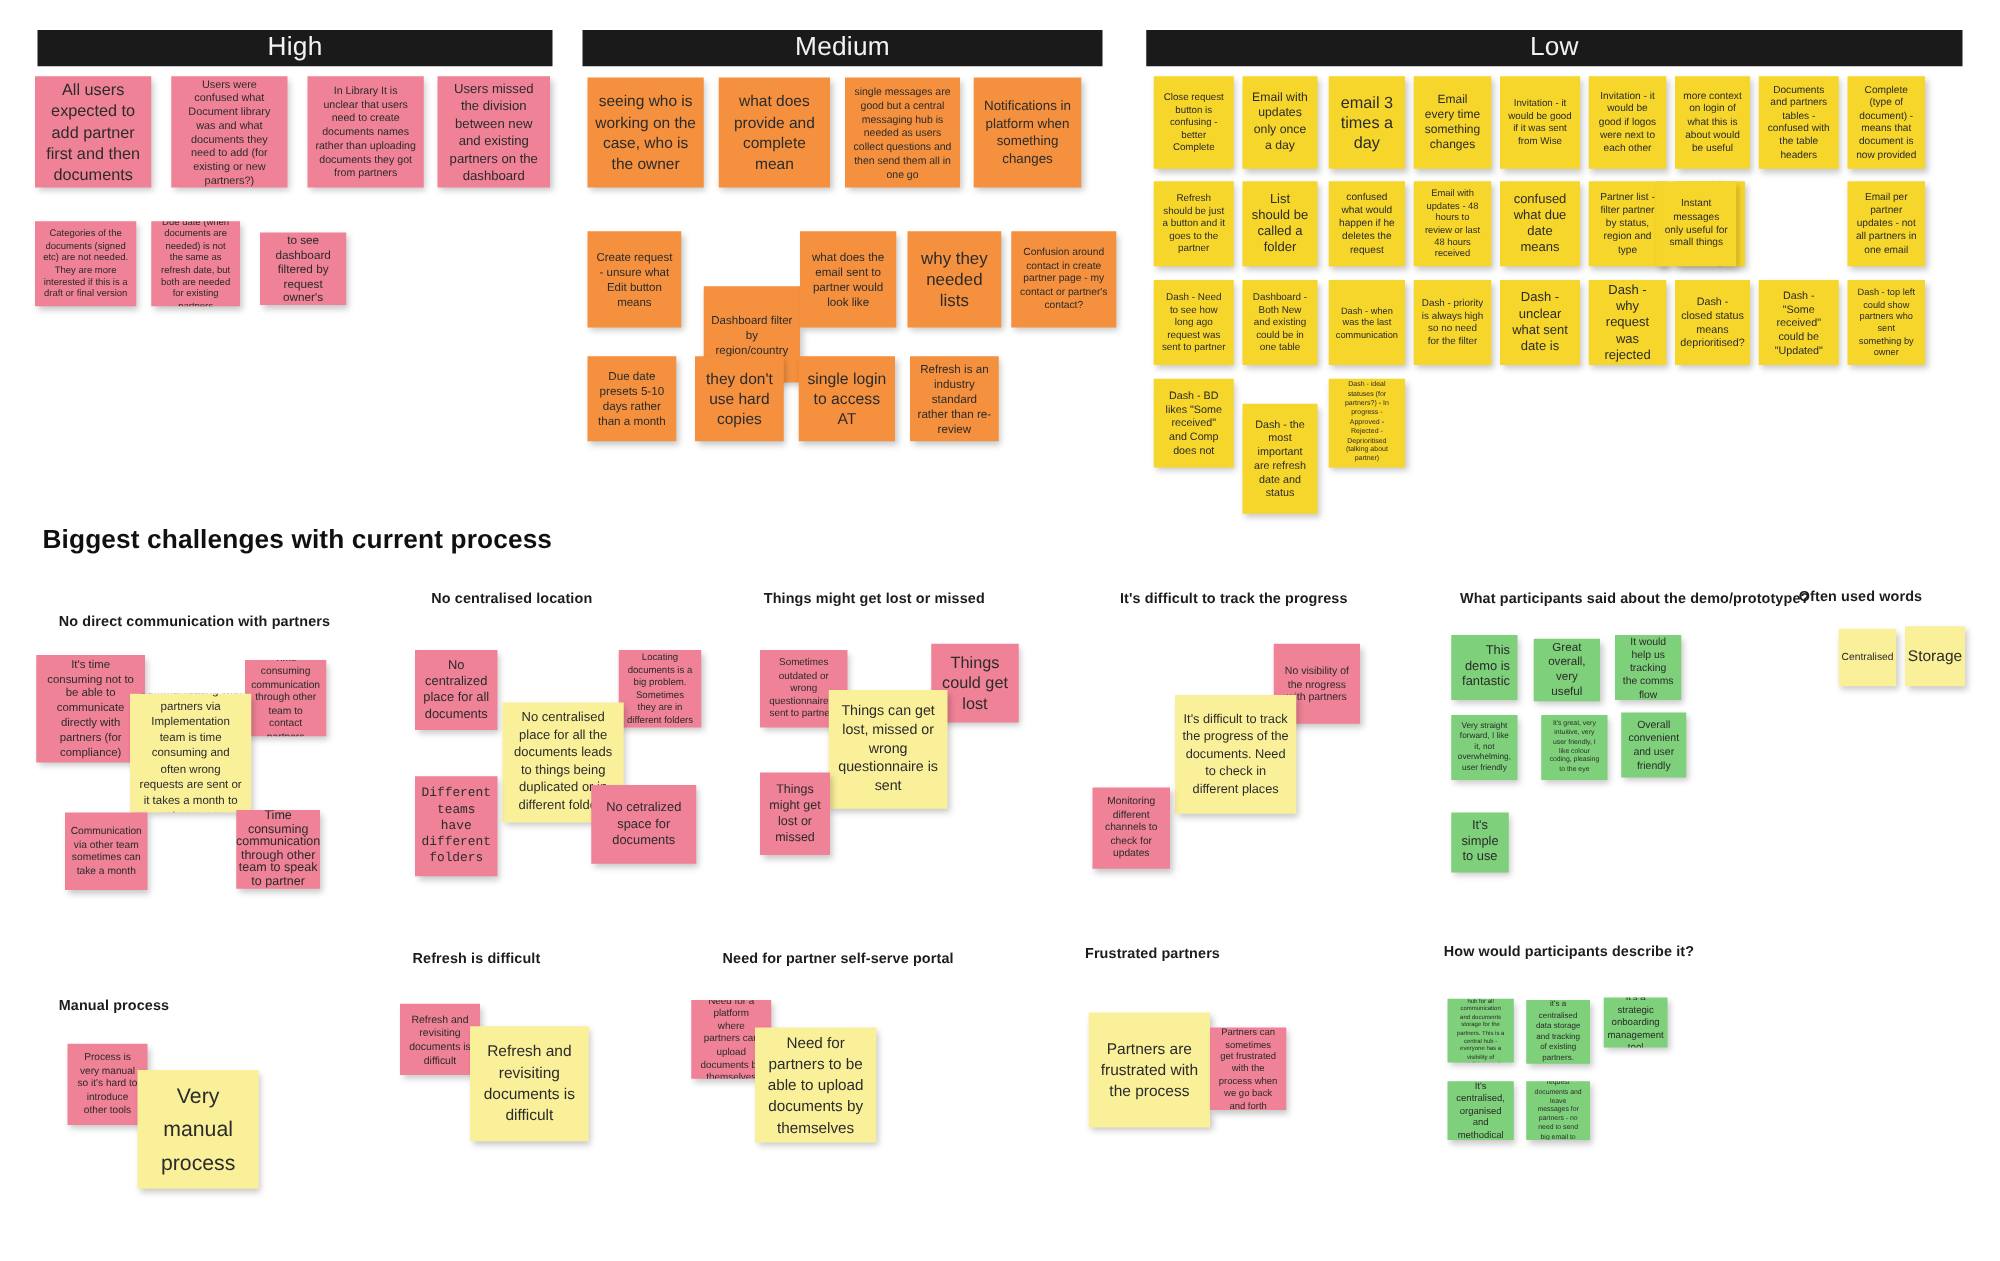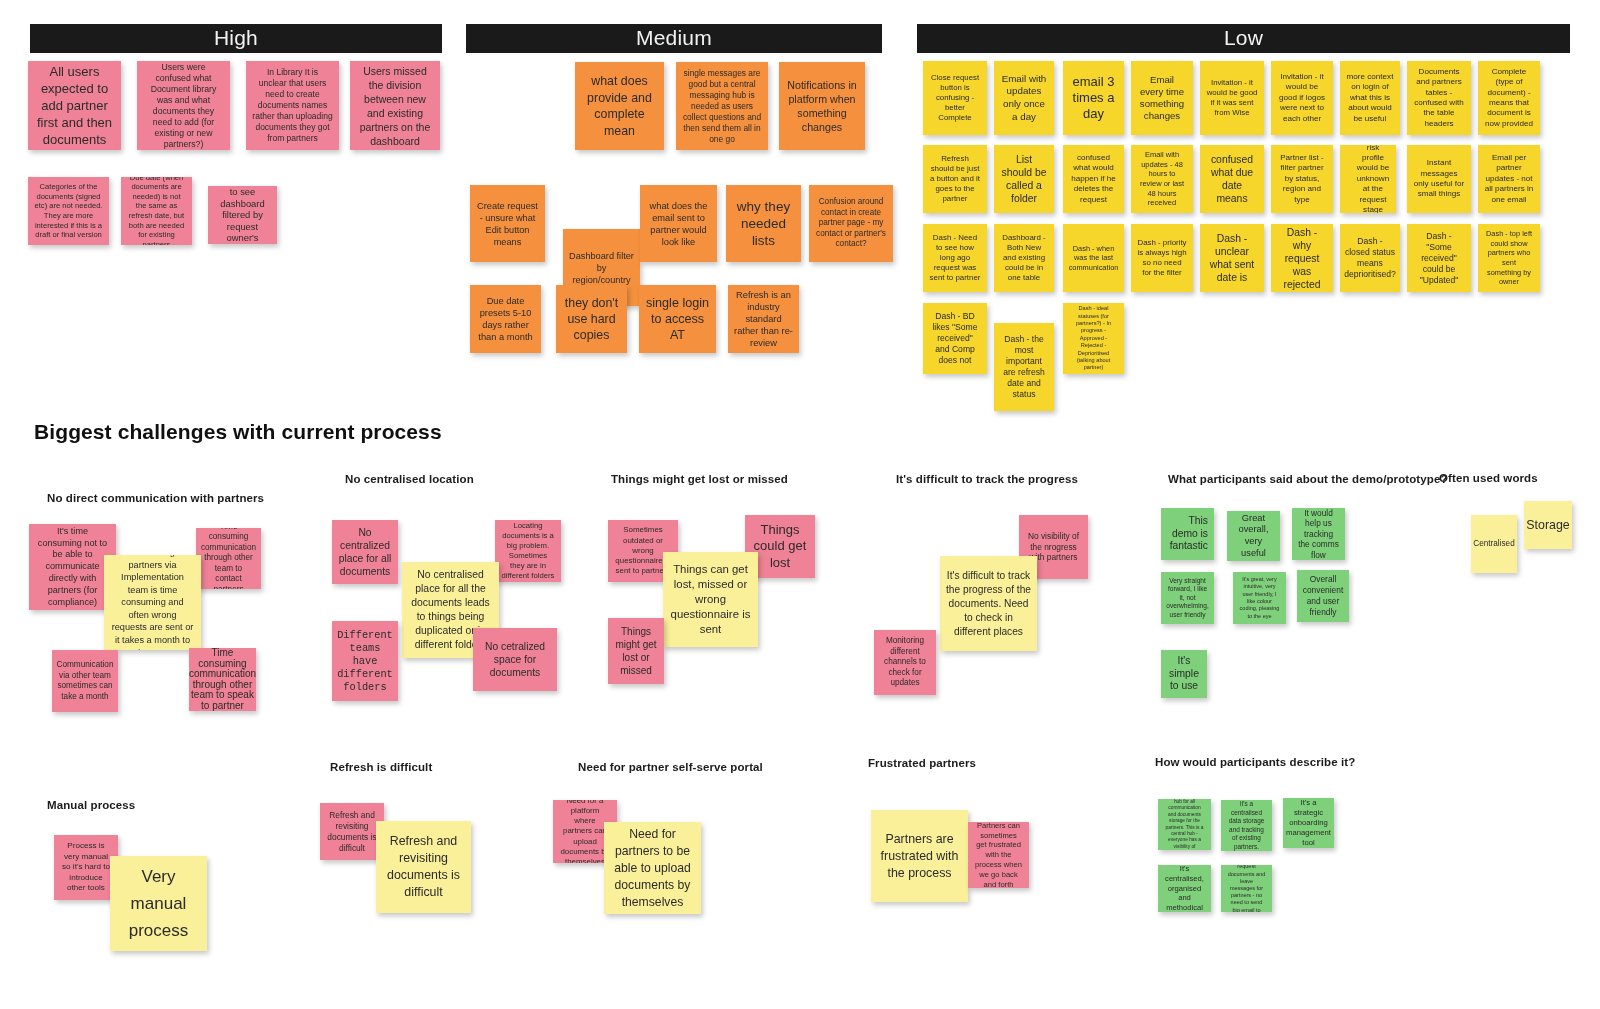--- a/index.html
+++ b/index.html
@@ -66,20 +66,21 @@
 
   <div class="note pink" style="left:28px;top:61px;width:93px;height:89px;font-size:13px;line-height:17px;">All users expected to add partner first and then documents</div>
   <div class="note pink" style="left:137px;top:61px;width:93px;height:89px;font-size:8.7px;line-height:11px;">Users were confused what Document library was and what documents they need to add (for existing or new partners?)</div>
   <div class="note pink" style="left:246px;top:61px;width:93px;height:89px;font-size:8.5px;line-height:11px;">In Library It is unclear that users need to create documents names rather than uploading documents they got from partners</div>
   <div class="note pink" style="left:350px;top:61px;width:90px;height:89px;font-size:10.5px;line-height:14px;">Users missed the division between new and existing partners on the dashboard</div>
 
   <div class="note pink" style="left:28px;top:177px;width:81px;height:68px;font-size:7.6px;line-height:9.6px;">Categories of the documents (signed etc) are not needed. They are more interested if this is a draft or final version</div>
   <div class="note pink" style="left:121px;top:177px;width:71px;height:68px;font-size:7.6px;line-height:9.6px;">Due date (when documents are needed) is not the same as refresh date, but both are needed for existing partners</div>
   <div class="note pink" style="left:208px;top:186px;width:69px;height:58px;font-size:9.4px;line-height:11.6px;">Users need to see dashboard filtered by request owner's name</div>
 
+  <div class="note orange" style="left:470px;top:62px;width:93px;height:88px;font-size:12.4px;line-height:16.5px;">seeing who is working on the case, who is the owner</div>
   <div class="note orange" style="left:575px;top:62px;width:89px;height:88px;font-size:12.4px;line-height:16.5px;">what does provide and complete mean</div>
   <div class="note orange" style="left:676px;top:62px;width:92px;height:88px;font-size:8.4px;line-height:11px;">single messages are good but a central messaging hub is needed as users collect questions and then send them all in one go</div>
   <div class="note orange" style="left:779px;top:62px;width:86px;height:88px;font-size:10.7px;line-height:14px;">Notifications in platform when something changes</div>
 
   <div class="note orange" style="left:470px;top:185px;width:75px;height:77px;font-size:9.2px;line-height:12px;">Create request - unsure what Edit button means</div>
   <div class="note orange" style="left:563px;top:185px;width:77px;height:77px;font-size:9.2px;line-height:12px;margin-top:44px;">Dashboard filter by region/country</div>
   <div class="note orange" style="left:640px;top:185px;width:77px;height:77px;font-size:9.3px;line-height:12px;">what does the email sent to partner would look like</div>
   <div class="note orange" style="left:726px;top:185px;width:75px;height:77px;font-size:13.5px;line-height:17px;">why they needed lists</div>
   <div class="note orange" style="left:809px;top:185px;width:84px;height:77px;font-size:8.2px;line-height:10.6px;">Confusion around contact in create partner page - my contact or partner's contact?</div>
 
@@ -98,21 +99,21 @@
   <div class="note yellow" style="left:1407px;top:61px;width:64px;height:74px;font-size:8.1px;line-height:10.4px;">Documents and partners tables - confused with the table headers</div>
   <div class="note yellow" style="left:1478px;top:61px;width:62px;height:74px;font-size:8.1px;line-height:10.4px;">Complete (type of document) - means that document is now provided</div>
 
   <div class="note yellow" style="left:923px;top:145px;width:64px;height:68px;font-size:7.9px;line-height:10px;">Refresh should be just a button and it goes to the partner</div>
   <div class="note yellow" style="left:994px;top:145px;width:60px;height:68px;font-size:10.4px;line-height:13px;">List should be called a folder</div>
   <div class="note yellow" style="left:1063px;top:145px;width:61px;height:68px;font-size:8.1px;line-height:10.4px;">confused what would happen if he deletes the request</div>
   <div class="note yellow" style="left:1131px;top:145px;width:62px;height:68px;font-size:7.5px;line-height:9.6px;">Email with updates - 48 hours to review or last 48 hours received</div>
   <div class="note yellow" style="left:1200px;top:145px;width:64px;height:68px;font-size:10.4px;line-height:13px;">confused what due date means</div>
   <div class="note yellow" style="left:1271px;top:145px;width:62px;height:68px;font-size:8.1px;line-height:10.4px;">Partner list - filter partner by status, region and type</div>
   <div class="note yellow" style="left:1340px;top:145px;width:56px;height:68px;font-size:8.1px;line-height:10.4px;padding-left:16px;">risk profile would be unknown at the request stage</div>
-  <div class="note yellow" style="left:1407px;top:145px;width:64px;height:68px;font-size:8.1px;line-height:10.4px;">Instant messages only useful for small things</div>
+  <div class="note yellow" style="left:1325px;top:145px;width:64px;height:68px;font-size:8.1px;line-height:10.4px;">Instant messages only useful for small things</div>
   <div class="note yellow" style="left:1478px;top:145px;width:62px;height:68px;font-size:8.1px;line-height:10.4px;">Email per partner updates - not all partners in one email</div>
 
   <div class="note yellow" style="left:923px;top:224px;width:64px;height:68px;font-size:7.9px;line-height:10px;">Dash - Need to see how long ago request was sent to partner</div>
   <div class="note yellow" style="left:994px;top:224px;width:60px;height:68px;font-size:7.9px;line-height:10px;">Dashboard - Both New and existing could be in one table</div>
   <div class="note yellow" style="left:1063px;top:224px;width:61px;height:68px;font-size:7.4px;line-height:9.6px;">Dash - when was the last communication</div>
   <div class="note yellow" style="left:1131px;top:224px;width:62px;height:68px;font-size:7.9px;line-height:10px;">Dash -  priority is always high so no need for the filter</div>
   <div class="note yellow" style="left:1200px;top:224px;width:64px;height:68px;font-size:10.4px;line-height:13px;">Dash - unclear what sent date is</div>
   <div class="note yellow" style="left:1271px;top:224px;width:62px;height:68px;font-size:10.4px;line-height:13px;">Dash - why request was rejected</div>
   <div class="note yellow" style="left:1340px;top:224px;width:60px;height:68px;font-size:8.6px;line-height:11px;">Dash - closed status means deprioritised?</div>
   <div class="note yellow" style="left:1407px;top:224px;width:64px;height:68px;font-size:8.6px;line-height:11px;">Dash - "Some received" could be "Updated"</div>
@@ -152,21 +153,21 @@
   <div class="sub-title" style="left:1168px;top:473px;width:330px;">What participants said about the demo/prototype?</div>
   <div class="note green" style="left:1161px;top:508px;width:53px;height:52px;font-size:10.3px;line-height:12.8px;text-align:right;">This demo is fantastic</div>
   <div class="note green" style="left:1227px;top:511px;width:53px;height:50px;font-size:9.3px;line-height:11.7px;">Great overall, very useful</div>
   <div class="note green" style="left:1292px;top:508px;width:53px;height:52px;font-size:8.3px;line-height:10.5px;">It would help us tracking the comms flow</div>
   <div class="note green" style="left:1161px;top:572px;width:53px;height:52px;font-size:6.6px;line-height:8.6px;">Very straight forward, I like it, not overwhelming, user friendly</div>
   <div class="note green" style="left:1233px;top:572px;width:53px;height:52px;font-size:5.5px;line-height:7.3px;">It's great, very intuitive, very user friendly, I like colour coding, pleasing to the eye</div>
   <div class="note green" style="left:1297px;top:570px;width:52px;height:52px;font-size:8.4px;line-height:11px;">Overall convenient and user friendly</div>
   <div class="note green" style="left:1161px;top:650px;width:46px;height:48px;font-size:10.3px;line-height:12.8px;">It's simple to use</div>
 
   <div class="sub-title" style="left:1439px;top:472px;width:160px;">Often used words</div>
-  <div class="note lyellow" style="left:1471px;top:503px;width:46px;height:58px;font-size:8.2px;line-height:10.5px;margin-top:12px;">Centralised</div>
+  <div class="note lyellow" style="left:1471px;top:503px;width:46px;height:46px;font-size:8.2px;line-height:10.5px;">Centralised</div>
   <div class="note lyellow" style="left:1524px;top:501px;width:48px;height:48px;font-size:12.4px;line-height:15px;">Storage</div>
 
   <div class="sub-title" style="left:47px;top:799px;width:220px;">Manual process</div>
   <div class="note pink" style="left:54px;top:835px;width:64px;height:65px;font-size:8.1px;line-height:10.5px;">Process is very manual so it's hard to introduce other tools</div>
   <div class="note lyellow" style="left:110px;top:856px;width:97px;height:95px;font-size:17px;line-height:27px;">Very manual process</div>
 
   <div class="sub-title" style="left:330px;top:761px;width:220px;">Refresh is difficult</div>
   <div class="note pink" style="left:320px;top:803px;width:64px;height:57px;font-size:8.4px;line-height:11px;">Refresh and revisiting documents is difficult</div>
   <div class="note lyellow" style="left:376px;top:821px;width:95px;height:92px;font-size:12.4px;line-height:17px;">Refresh and revisiting documents is difficult</div>
 
@@ -174,17 +175,17 @@
   <div class="note pink" style="left:553px;top:800px;width:64px;height:63px;font-size:7.9px;line-height:10.2px;">Need for a platform where partners can upload documents by themselves</div>
   <div class="note lyellow" style="left:604px;top:822px;width:97px;height:92px;font-size:12.2px;line-height:17px;">Need for partners to be able to upload documents by themselves</div>
 
   <div class="sub-title" style="left:868px;top:757px;width:220px;">Frustrated partners</div>
   <div class="note lyellow" style="left:871px;top:810px;width:97px;height:92px;font-size:12.4px;line-height:17px;">Partners are frustrated with the process</div>
   <div class="note pink" style="left:968px;top:822px;width:61px;height:66px;font-size:7.6px;line-height:9.8px;">Partners can sometimes get frustrated with the process when we go back and forth</div>
 
   <div class="sub-title" style="left:1155px;top:756px;width:320px;">How would participants describe it?</div>
   <div class="note green" style="left:1158px;top:799px;width:53px;height:51px;font-size:4.8px;line-height:6.4px;">This is a central hub for all communication and documents storage for the partners. This is a central hub - everyone has a visibility of everything we do</div>
   <div class="note green" style="left:1221px;top:800px;width:51px;height:51px;font-size:6.4px;line-height:8.5px;">it's a centralised data storage and tracking of existing partners.</div>
-  <div class="note green" style="left:1283px;top:798px;width:51px;height:50px;font-size:7.7px;line-height:10px;">It's a strategic onboarding management tool</div>
+  <div class="note green" style="left:1283px;top:798px;width:51px;height:40px;font-size:7.7px;line-height:10px;">It's a strategic onboarding management tool</div>
   <div class="note green" style="left:1158px;top:865px;width:53px;height:47px;font-size:7.6px;line-height:9.8px;">It's centralised, organised and methodical</div>
   <div class="note green" style="left:1221px;top:865px;width:51px;height:47px;font-size:5.5px;line-height:7.2px;">It allows to request documents and leave messages for partners - no need to send big email to partners</div>
 
 </div>
 
 </body></html>

